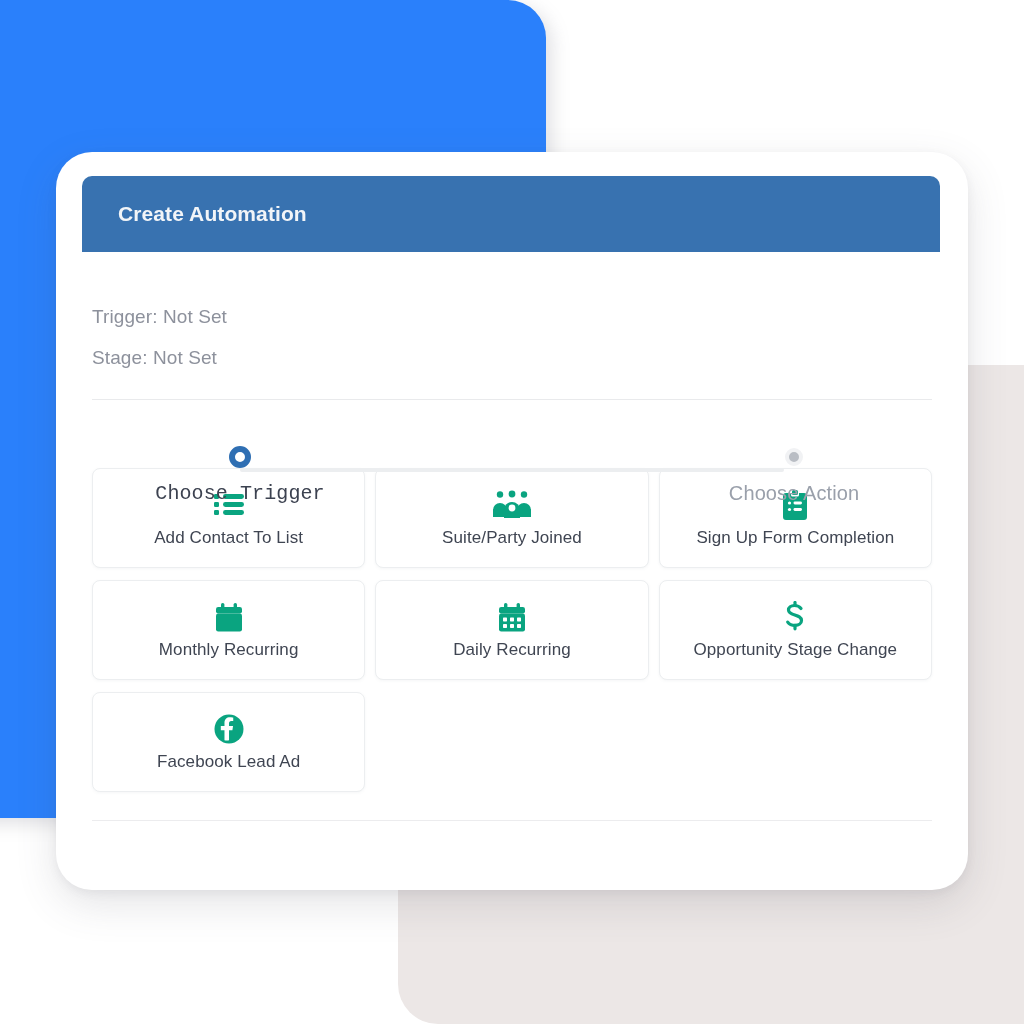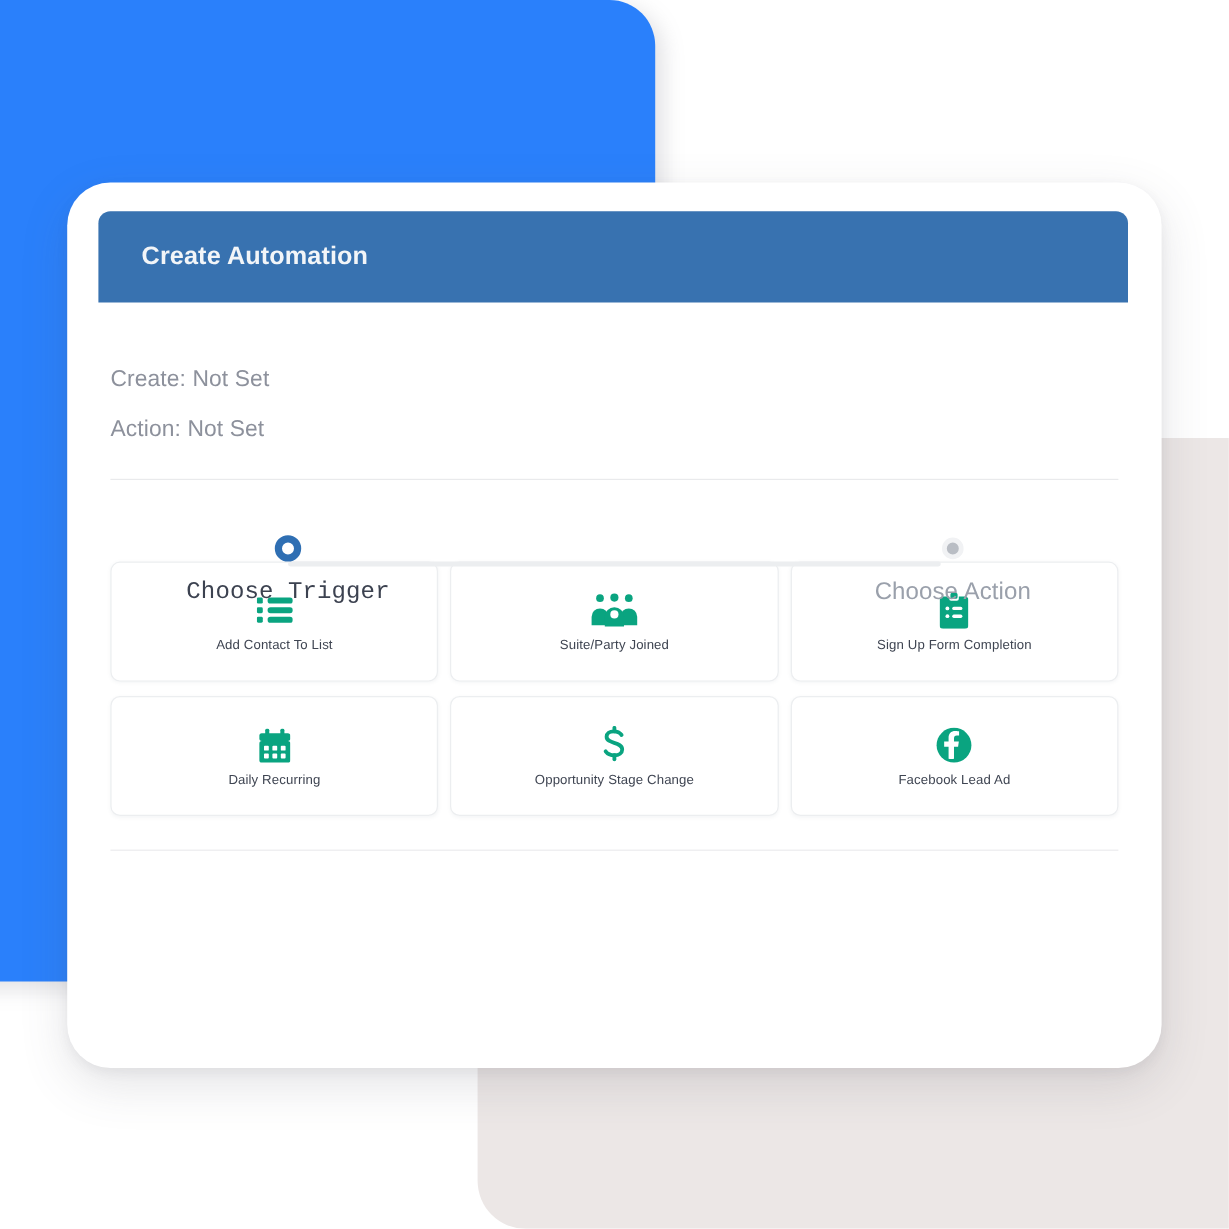--- a/index.html
+++ b/index.html
@@ -189,21 +189,21 @@
   .trigger-icon {
     height: 34px;
     display: flex;
     align-items: center;
     justify-content: center;
     margin-bottom: 6px;
   }
   .trigger-icon svg { display: block; }
 
   .trigger-label {
-    font-size: 11px;
+    font-size: 17px;
     color: #3f4552;
     letter-spacing: 0.1px;
     text-align: center;
   }
 
   .bottom-divider {
     margin-top: 28px;
     height: 1px;
     background: #ececee;
   }
@@ -218,22 +218,22 @@
 
   <div class="modal">
 
     <div class="modal-header">
       <span class="modal-title">Create Automation</span>
     </div>
 
     <div class="modal-body">
 
       <div class="summary">
-        <div class="summary-line">Create: Not Set</div>
-        <div class="summary-line">Action: Not Set</div>
+        <div class="summary-line">Trigger: Not Set</div>
+        <div class="summary-line">Stage: Not Set</div>
         <div class="divider"></div>
       </div>
 
       <div class="stepper">
         <div class="stepper-track"></div>
 
         <div class="step step-1">
           <div class="step-dot-wrap">
             <div class="dot-active"></div>
           </div>
@@ -294,20 +294,33 @@
                 <circle cx="6.5" cy="13" r="1.6"></circle>
                 <circle cx="6.5" cy="19.5" r="1.6"></circle>
                 <rect x="10.5" y="11.6" width="8.5" height="2.8" rx="1.4"></rect>
                 <rect x="10.5" y="18.1" width="8.5" height="2.8" rx="1.4"></rect>
               </g>
             </svg>
           </div>
           <div class="trigger-label">Sign Up Form Completion</div>
         </div>
 
+        <div class="trigger-card">
+          <div class="trigger-icon">
+            <svg width="26" height="29" viewBox="0 0 26 29">
+              <g fill="#0aa480">
+                <rect x="5" y="0" width="3.4" height="7" rx="1.6"></rect>
+                <rect x="17.6" y="0" width="3.4" height="7" rx="1.6"></rect>
+                <rect x="0" y="4" width="26" height="6.5" rx="2.2"></rect>
+                <rect x="0" y="10.5" width="26" height="18" rx="2.2"></rect>
+              </g>
+            </svg>
+          </div>
+          <div class="trigger-label">Monthly Recurring</div>
+        </div>
 
         <div class="trigger-card">
           <div class="trigger-icon">
             <svg width="26" height="29" viewBox="0 0 26 29">
               <g fill="#0aa480">
                 <rect x="5" y="0" width="3.4" height="7" rx="1.6"></rect>
                 <rect x="17.6" y="0" width="3.4" height="7" rx="1.6"></rect>
                 <rect x="0" y="4" width="26" height="6.5" rx="2.2"></rect>
                 <rect x="0" y="10.5" width="26" height="18" rx="2.2"></rect>
               </g>

